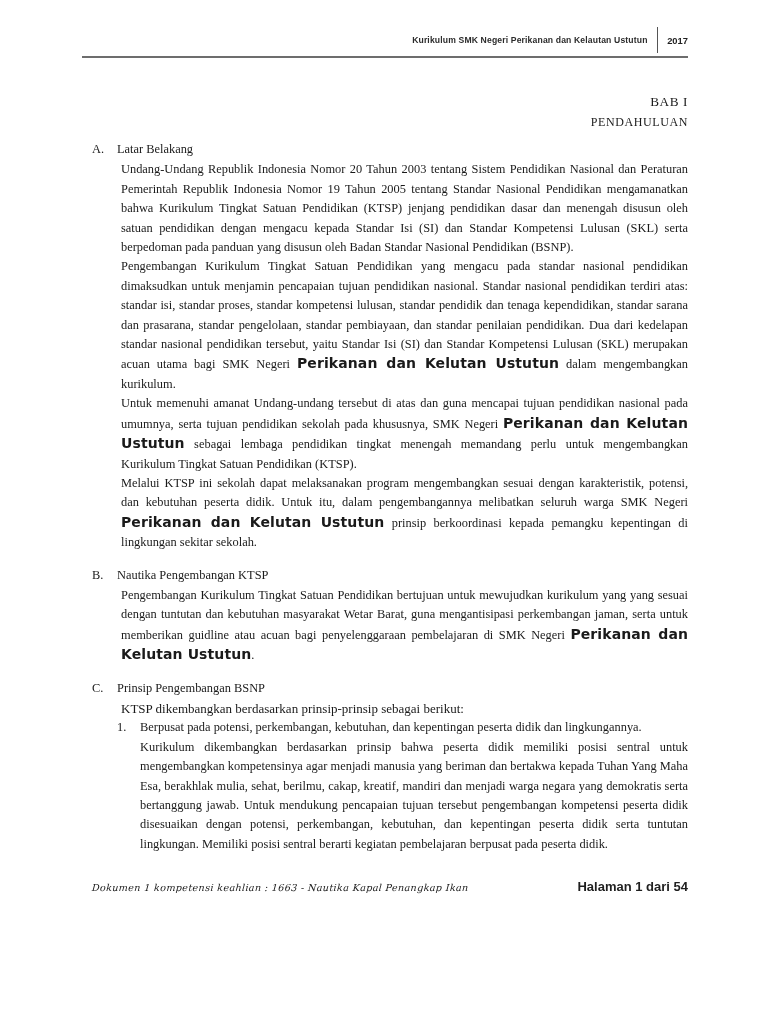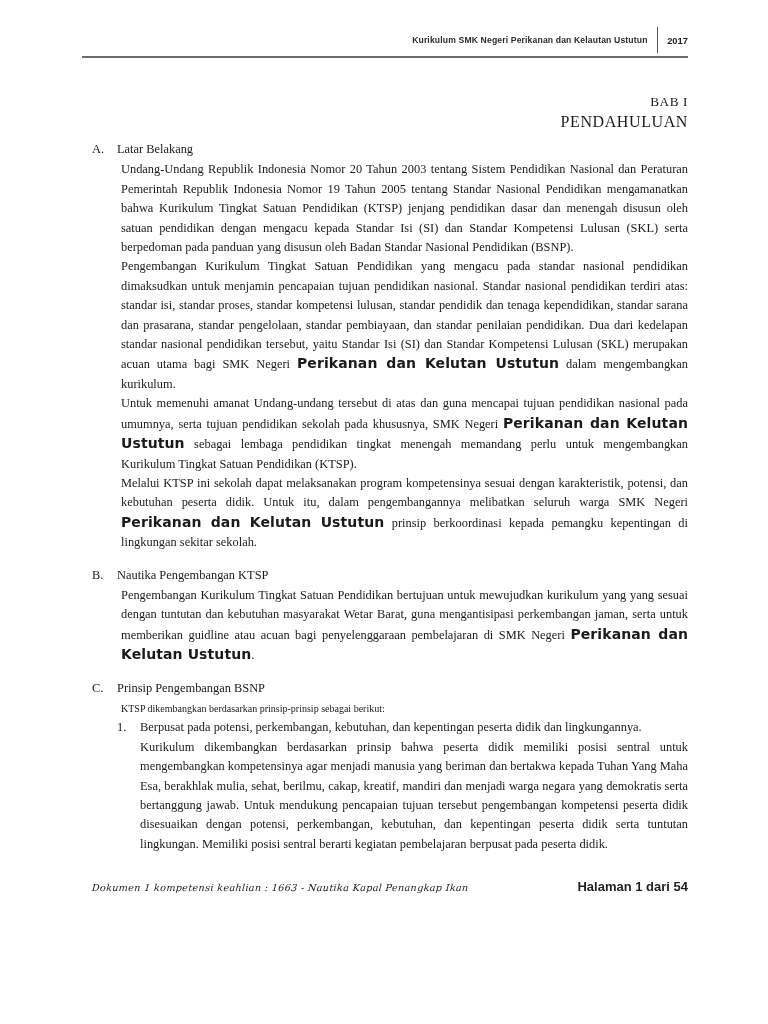--- a/index.html
+++ b/index.html
@@ -83,21 +83,21 @@
     width: 606px;
     text-align: right;
     margin-top: 20px;
   }
   .chapter-no {
     font-size: 13.2px;
     letter-spacing: 0.6px;
     line-height: 20px;
   }
   .chapter-name {
-    font-size: 16px;
+    font-size: 12px;
     letter-spacing: 0.6px;
     line-height: 20px;
   }
 
   
   .content {
     position: absolute;
     left: 92px;
     top: 140px;
     width: 596px;
@@ -128,21 +128,21 @@
   p.just {
     margin: 0;
     text-align: justify;
     text-justify: inter-word;
     font-size: 12.4px;
     line-height: 19.4px;
   }
   p.plain {
     margin: 0;
     text-align: left;
-    font-size: 10px;
+    font-size: 13px;
     line-height: 19.4px;
   }
   .gap-md { height: 13px; }
 
   
   .schoolname {
     font-family: "DejaVu Sans", "Liberation Sans", sans-serif;
     font-weight: bold;
     font-size: 14px;
     letter-spacing: 0.1px;
@@ -215,21 +215,21 @@
 
     <div class="section">
       <div class="section-head">
         <span class="section-letter">A.</span>
         <span class="section-title">Latar Belakang</span>
       </div>
       <div class="section-body">
         <p class="just">Undang-Undang Republik Indonesia Nomor 20 Tahun 2003 tentang Sistem Pendidikan Nasional dan Peraturan Pemerintah Republik Indonesia Nomor 19 Tahun 2005 tentang Standar Nasional Pendidikan mengamanatkan bahwa Kurikulum Tingkat Satuan Pendidikan (KTSP) jenjang pendidikan dasar dan menengah disusun oleh satuan pendidikan dengan mengacu kepada Standar Isi (SI) dan Standar Kompetensi Lulusan (SKL) serta berpedoman pada panduan yang disusun oleh Badan Standar Nasional Pendidikan (BSNP).</p>
         <p class="just"><span>Pengembangan Kurikulum Tingkat Satuan Pendidikan yang mengacu pada standar nasional pendidikan dimaksudkan untuk menjamin pencapaian tujuan pendidikan nasional. Standar nasional pendidikan terdiri atas: standar isi, standar proses, standar kompetensi lulusan, standar pendidik dan tenaga kependidikan, standar sarana dan prasarana, standar pengelolaan, standar pembiayaan, dan standar penilaian pendidikan. Dua dari kedelapan standar nasional pendidikan tersebut, yaitu Standar Isi (SI) dan Standar Kompetensi Lulusan (SKL) merupakan acuan utama bagi SMK Negeri </span><span class="schoolname">Perikanan dan Kelutan Ustutun</span><span> dalam mengembangkan kurikulum.</span></p>
         <p class="just"><span>Untuk memenuhi amanat Undang-undang tersebut di atas dan guna mencapai tujuan pendidikan nasional pada umumnya, serta tujuan pendidikan sekolah pada khususnya, SMK Negeri </span><span class="schoolname">Perikanan dan Kelutan Ustutun</span><span> sebagai lembaga pendidikan tingkat menengah memandang perlu untuk mengembangkan Kurikulum Tingkat Satuan Pendidikan (KTSP).</span></p>
-        <p class="just"><span>Melalui KTSP ini sekolah dapat melaksanakan program kompetensinya sesuai dengan karakteristik,  potensi, dan kebutuhan peserta didik. Untuk itu, dalam pengembangannya melibatkan seluruh warga SMK Negeri </span><span class="schoolname">Perikanan dan Kelutan Ustutun</span><span> prinsip berkoordinasi kepada pemangku kepentingan di lingkungan sekitar sekolah.</span></p>
+        <p class="just"><span>Melalui KTSP ini sekolah dapat melaksanakan program mengembangkan sesuai dengan karakteristik,  potensi, dan kebutuhan peserta didik. Untuk itu, dalam pengembangannya melibatkan seluruh warga SMK Negeri </span><span class="schoolname">Perikanan dan Kelutan Ustutun</span><span> prinsip berkoordinasi kepada pemangku kepentingan di lingkungan sekitar sekolah.</span></p>
       </div>
     </div>
 
     <div class="gap-md"></div>
 
     <div class="section">
       <div class="section-head">
         <span class="section-letter">B.</span>
         <span class="section-title">Nautika Pengembangan KTSP</span>
       </div>

